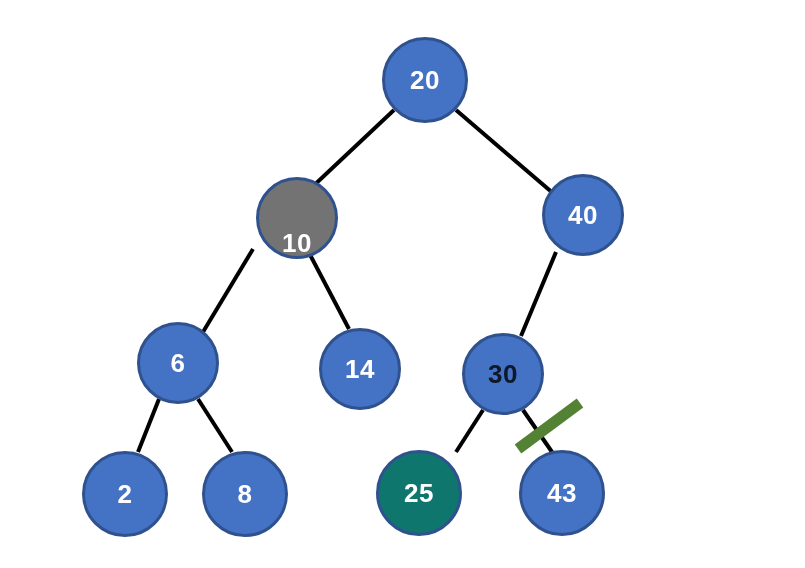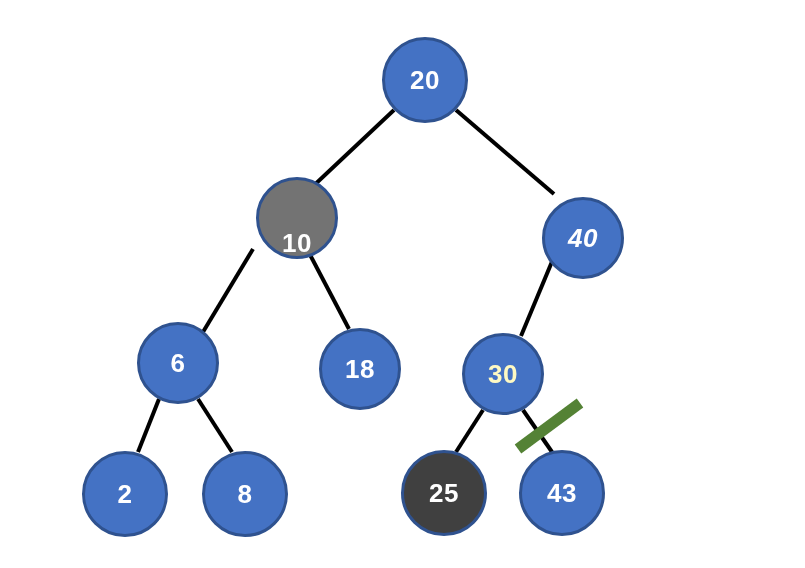--- a/index.html
+++ b/index.html
@@ -65,39 +65,39 @@
       </g>
   </svg>
 
   <div id="nodes-group">
       <div class="tree-node" style="left: 382px; top: 37px; width: 86px; height: 86px; background: rgb(68, 114, 196); border-color: rgb(47, 82, 143);">
         <span class="node-label" style="color: rgb(255, 255, 255); text-align: right;">20</span>
       </div>
       <div class="tree-node" style="left: 256px; top: 177px; width: 82px; height: 82px; background: #737373; border-color: rgb(47, 82, 143); align-items: flex-end;">
         <span class="node-label" style="color: rgb(255, 255, 255);">10</span>
       </div>
-      <div class="tree-node" style="left: 542px; top: 197px; width: 82px; height: 82px; background: rgb(68, 114, 196); border-color: rgb(47, 82, 143); font-style: italic;">
+      <div class="tree-node" style="left: 542px; top: 174px; width: 82px; height: 82px; background: rgb(68, 114, 196); border-color: rgb(47, 82, 143);">
         <span class="node-label" style="color: rgb(255, 255, 255);">40</span>
       </div>
       <div class="tree-node" style="left: 137px; top: 322px; width: 82px; height: 82px; background: rgb(68, 114, 196); border-color: rgb(47, 82, 143);">
         <span class="node-label" style="color: rgb(255, 255, 255);">6</span>
       </div>
       <div class="tree-node" style="left: 319px; top: 328px; width: 82px; height: 82px; background: rgb(68, 114, 196); border-color: rgb(47, 82, 143);">
-        <span class="node-label" style="color: rgb(255, 255, 255);">18</span>
+        <span class="node-label" style="color: rgb(255, 255, 255);">14</span>
       </div>
       <div class="tree-node" style="left: 462px; top: 333px; width: 82px; height: 82px; background: rgb(68, 114, 196); border-color: rgb(47, 82, 143);">
-        <span class="node-label" style="color: #fef9c3;">30</span>
+        <span class="node-label" style="color: #0f172a;">30</span>
       </div>
       <div class="tree-node" style="left: 82px; top: 451px; width: 86px; height: 86px; background: rgb(68, 114, 196); border-color: rgb(47, 82, 143);">
         <span class="node-label" style="color: rgb(255, 255, 255);">2</span>
       </div>
       <div class="tree-node" style="left: 202px; top: 451px; width: 86px; height: 86px; background: rgb(68, 114, 196); border-color: rgb(47, 82, 143);">
         <span class="node-label" style="color: rgb(255, 255, 255);">8</span>
       </div>
-      <div class="tree-node" style="left: 401px; top: 450px; width: 86px; height: 86px; background: #404040; border-color: rgb(47, 82, 143);">
+      <div class="tree-node" style="left: 376px; top: 450px; width: 86px; height: 86px; background: #0f766e; border-color: rgb(47, 82, 143);">
         <span class="node-label" style="color: rgb(255, 255, 255);">25</span>
       </div>
       <div class="tree-node" style="left: 519px; top: 450px; width: 86px; height: 86px; background: rgb(68, 114, 196); border-color: rgb(47, 82, 143);">
         <span class="node-label" style="color: rgb(255, 255, 255);">43</span>
       </div>
     </div>
 
 </div>
 
 </body></html>

